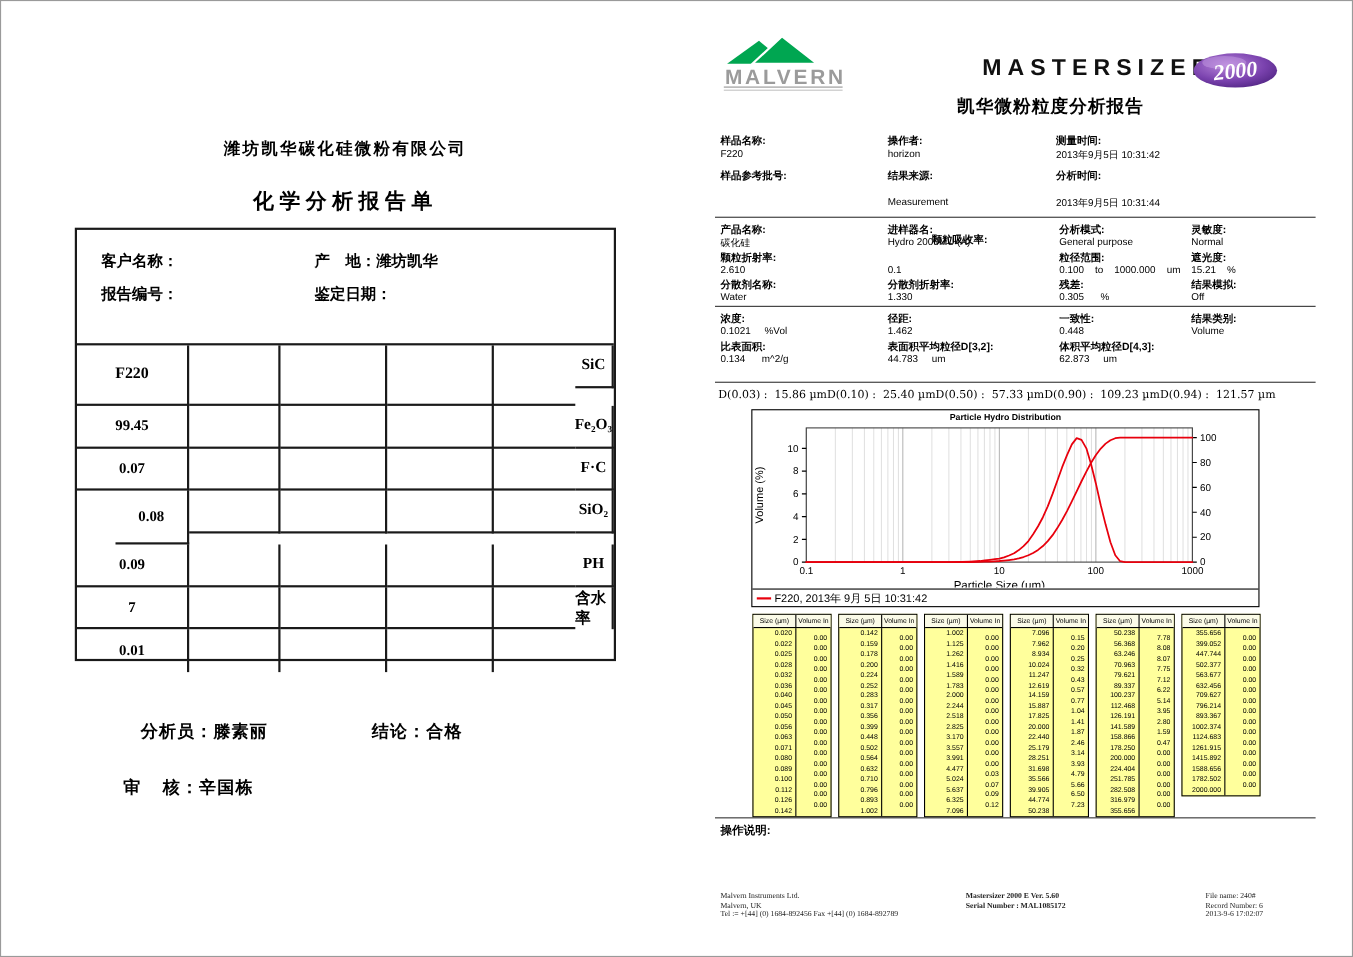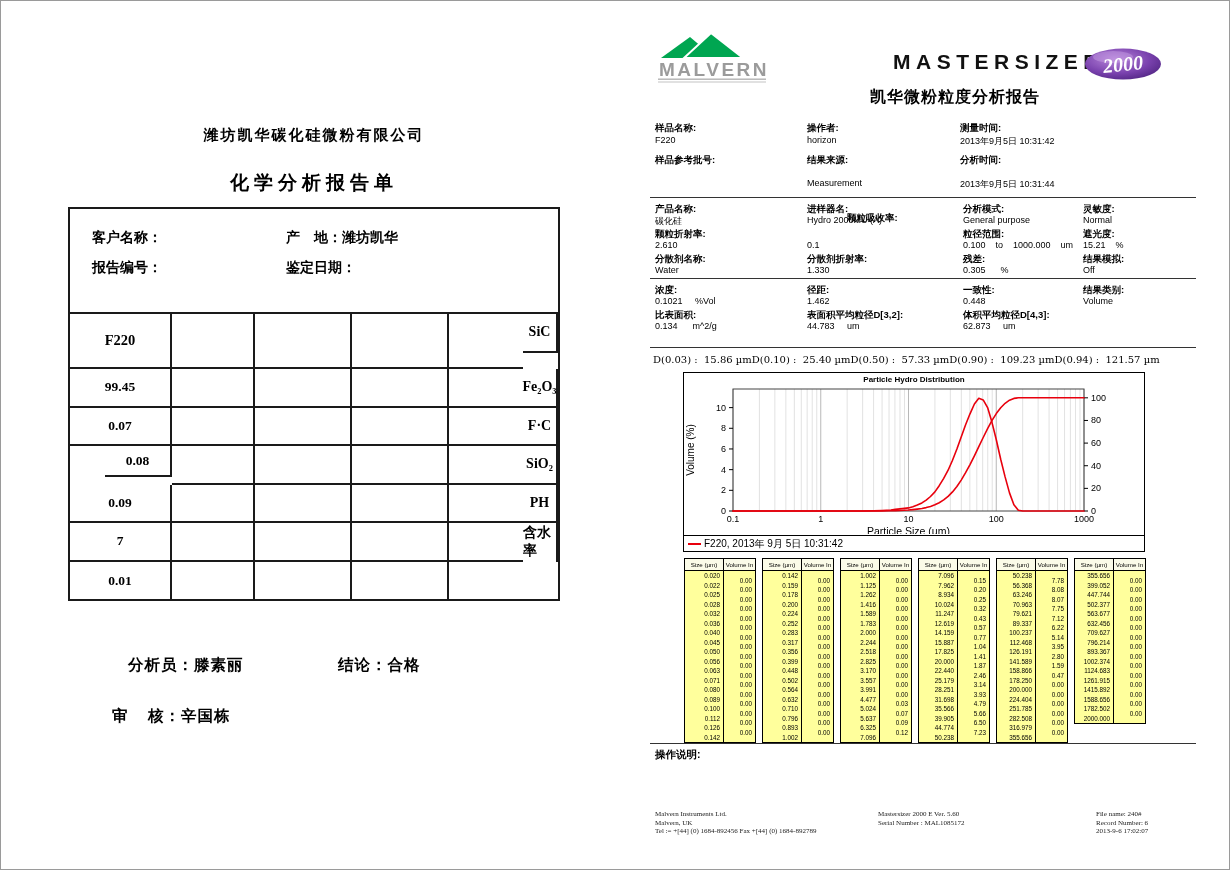--- a/index.html
+++ b/index.html
@@ -73,21 +73,21 @@
       <div class="cc cn" style="height: 38.5px;"></div>
       <div class="cc cn" style="height: 38.5px;"></div>
       <div class="cc cn lastcol" style="height: 38.5px;"></div>
       <div class="cc cn" style="height: 38.5px; font-size: 14px;">Fe₂O₃</div>
       <div class="cc cn" style="height: 38.5px;">0.07</div>
       <div class="cc cn" style="height: 38.5px;"></div>
       <div class="cc cn" style="height: 38.5px;"></div>
       <div class="cc cn" style="height: 38.5px;"></div>
       <div class="cc cn lastcol" style="height: 38.5px;"></div>
       <div class="cc cn" style="height: 38.5px; font-size: 14px;">F·C</div>
-      <div class="cc cn" style="height: 31px; margin-left: 35px;">0.08</div>
+      <div class="cc cn" style="height: 49px; margin-left: 35px;">0.08</div>
       <div class="cc cn" style="height: 38.5px;"></div>
       <div class="cc cn" style="height: 38.5px;"></div>
       <div class="cc cn" style="height: 38.5px;"></div>
       <div class="cc cn lastcol" style="height: 38.5px;"></div>
       <div class="cc cn" style="height: 38.5px; font-size: 14px;">SiO₂</div>
       <div class="cc cn" style="height: 38.5px;">0.09</div>
       <div class="cc cn" style="height: 38.5px;"></div>
       <div class="cc cn" style="height: 38.5px;"></div>
       <div class="cc cn" style="height: 38.5px;"></div>
       <div class="cc cn lastcol" style="height: 38.5px;"></div>
@@ -559,14 +559,14 @@
           <div class="ycell">0.00</div>
         </div>
       </div>
     </div>
   </div>
 
 <div class="a sep" style="left:650px;top:743px;width:546px;"></div>
 <div class="a notes" style="left:655px;top:748px;">操作说明:</div>
 
 <div class="a foot" style="left:655px;top:810px;" id="foot-left"><div>Malvern Instruments Ltd.</div><div>Malvern, UK</div><div>Tel := +[44] (0) 1684-892456 Fax +[44] (0) 1684-892789</div></div>
-<div class="a foot" style="left:878px;top:810px;" id="foot-center"><div>Mastersizer 2000 E Ver. 5.60</div><div>Serial Number : MAL1085172</div></div>
+<div class="a foot" style="left:878px;top:810px;font-weight:bold;" id="foot-center"><div>Mastersizer 2000 E Ver. 5.60</div><div>Serial Number : MAL1085172</div></div>
 <div class="a foot" style="left:1096px;top:810px;" id="foot-right"><div>File name: 240#</div><div>Record Number: 6</div><div>2013-9-6 17:02:07</div></div>
 
 </body></html>

